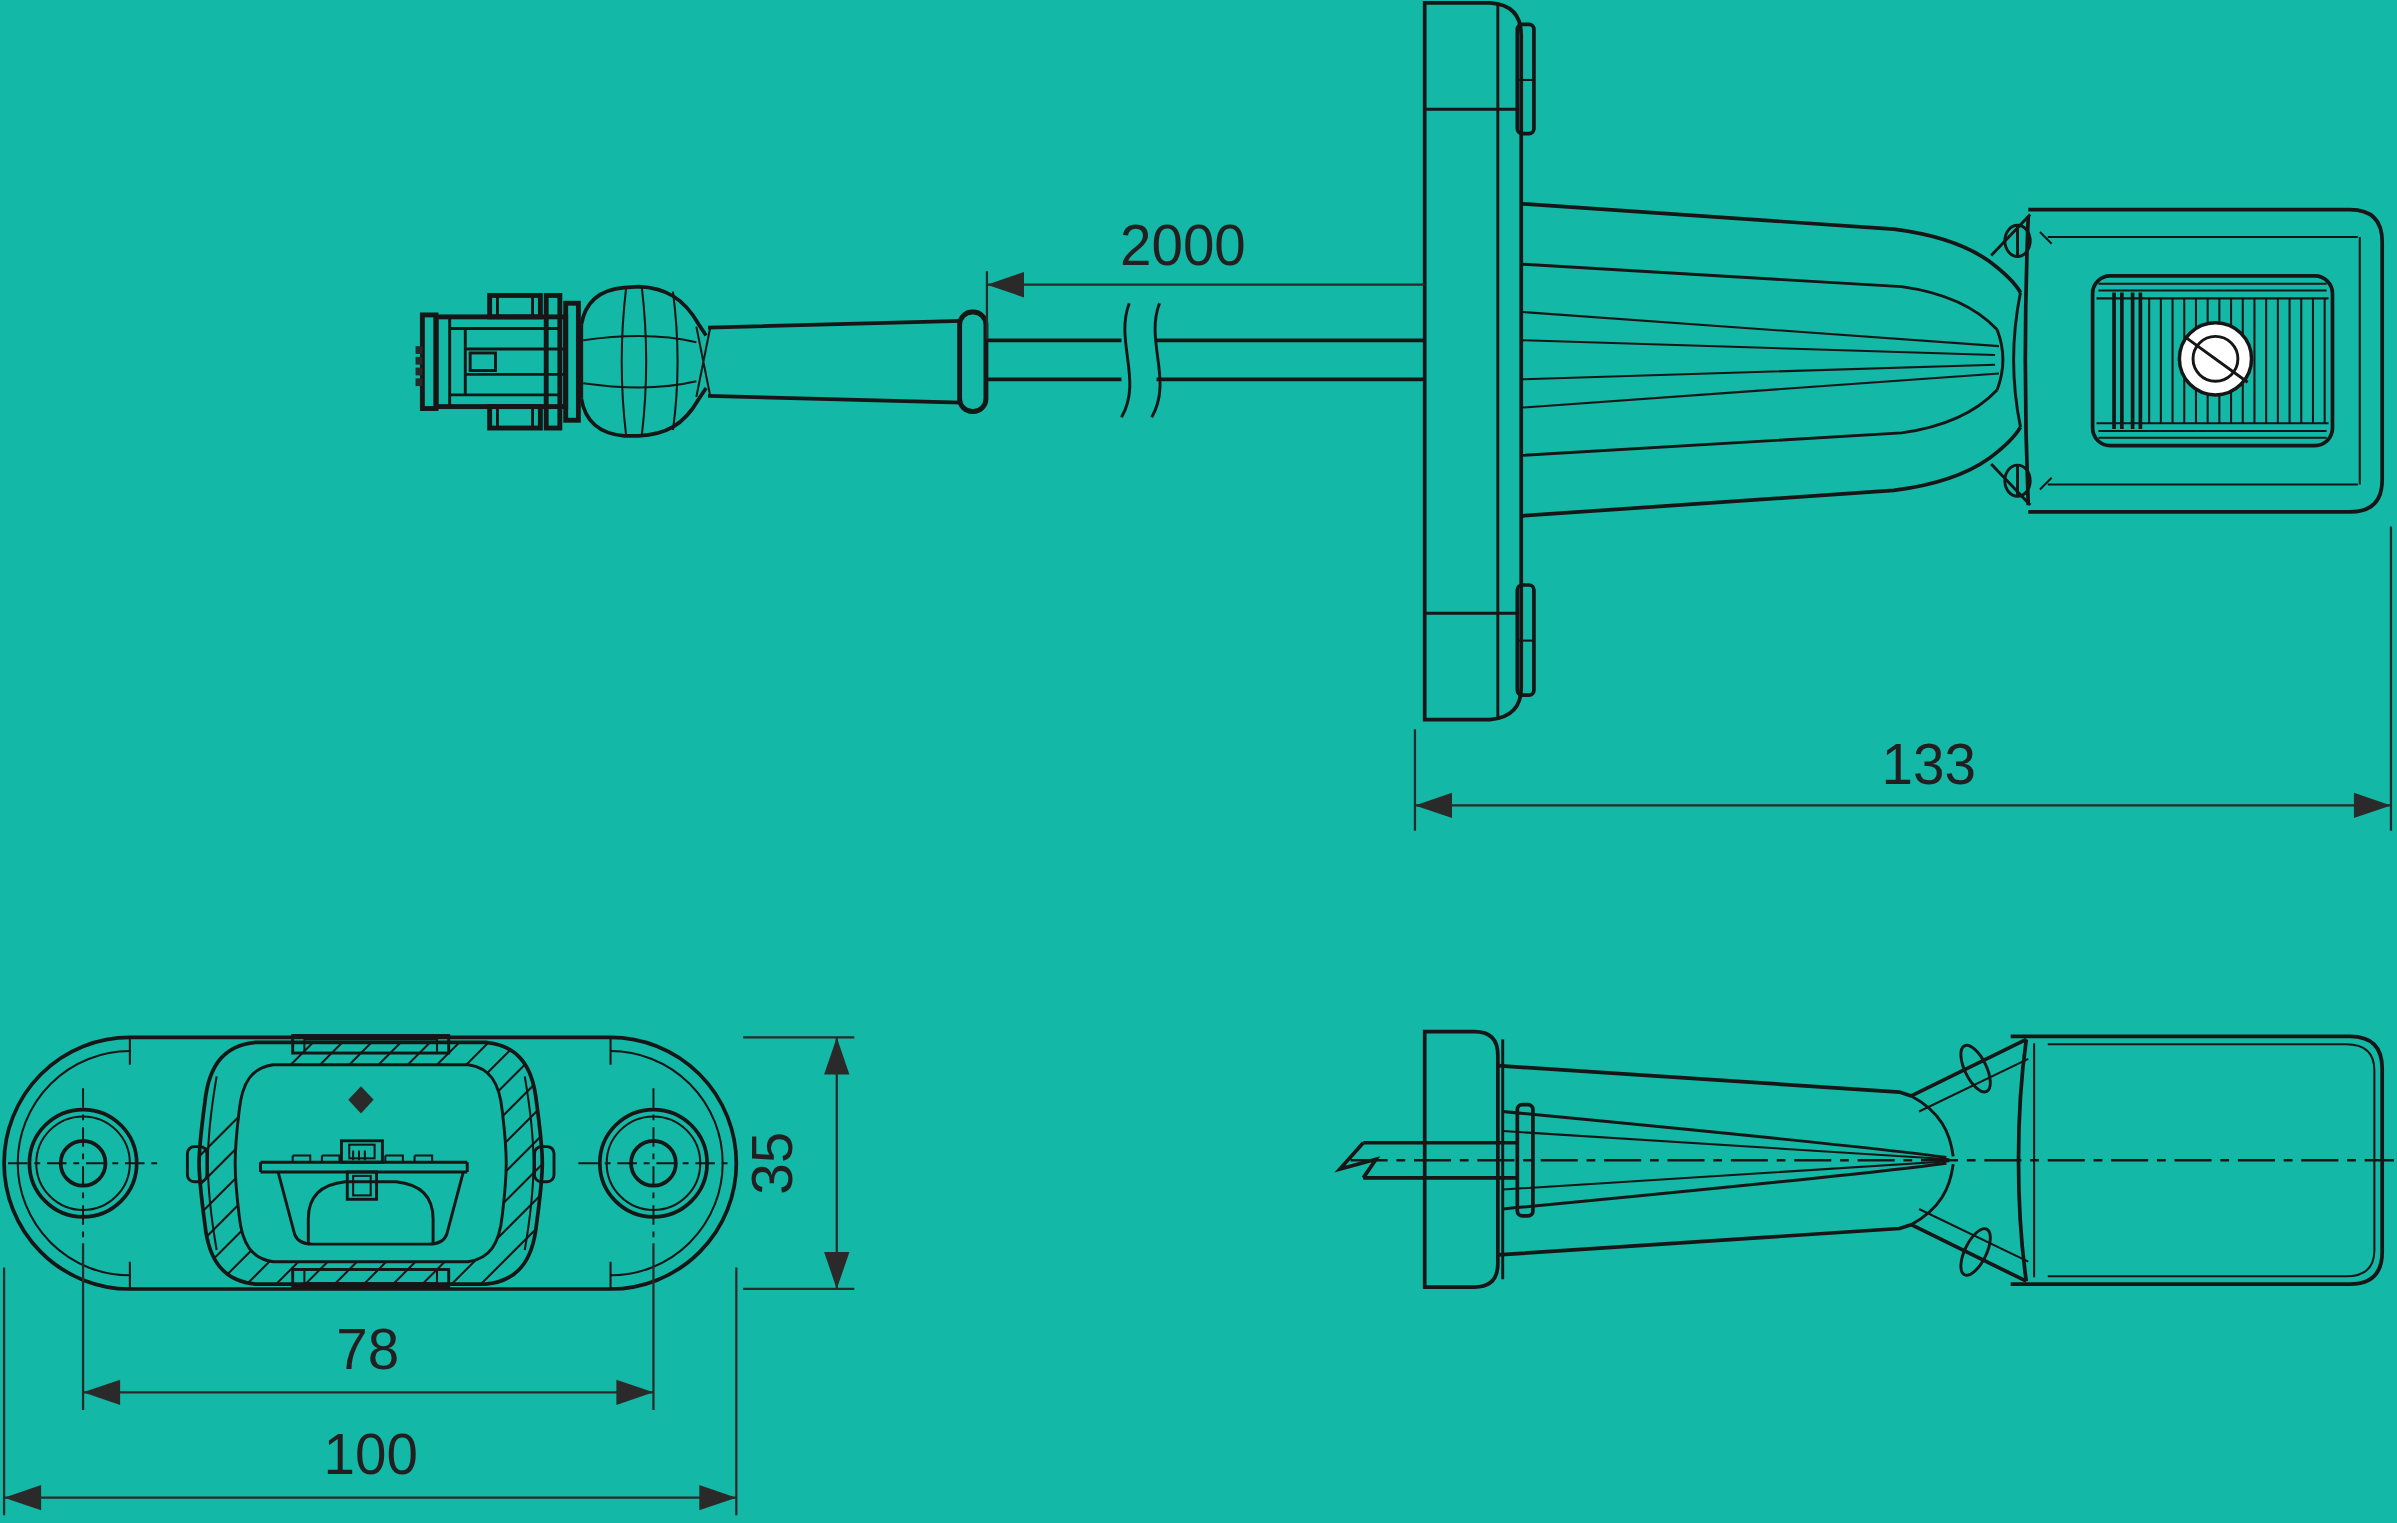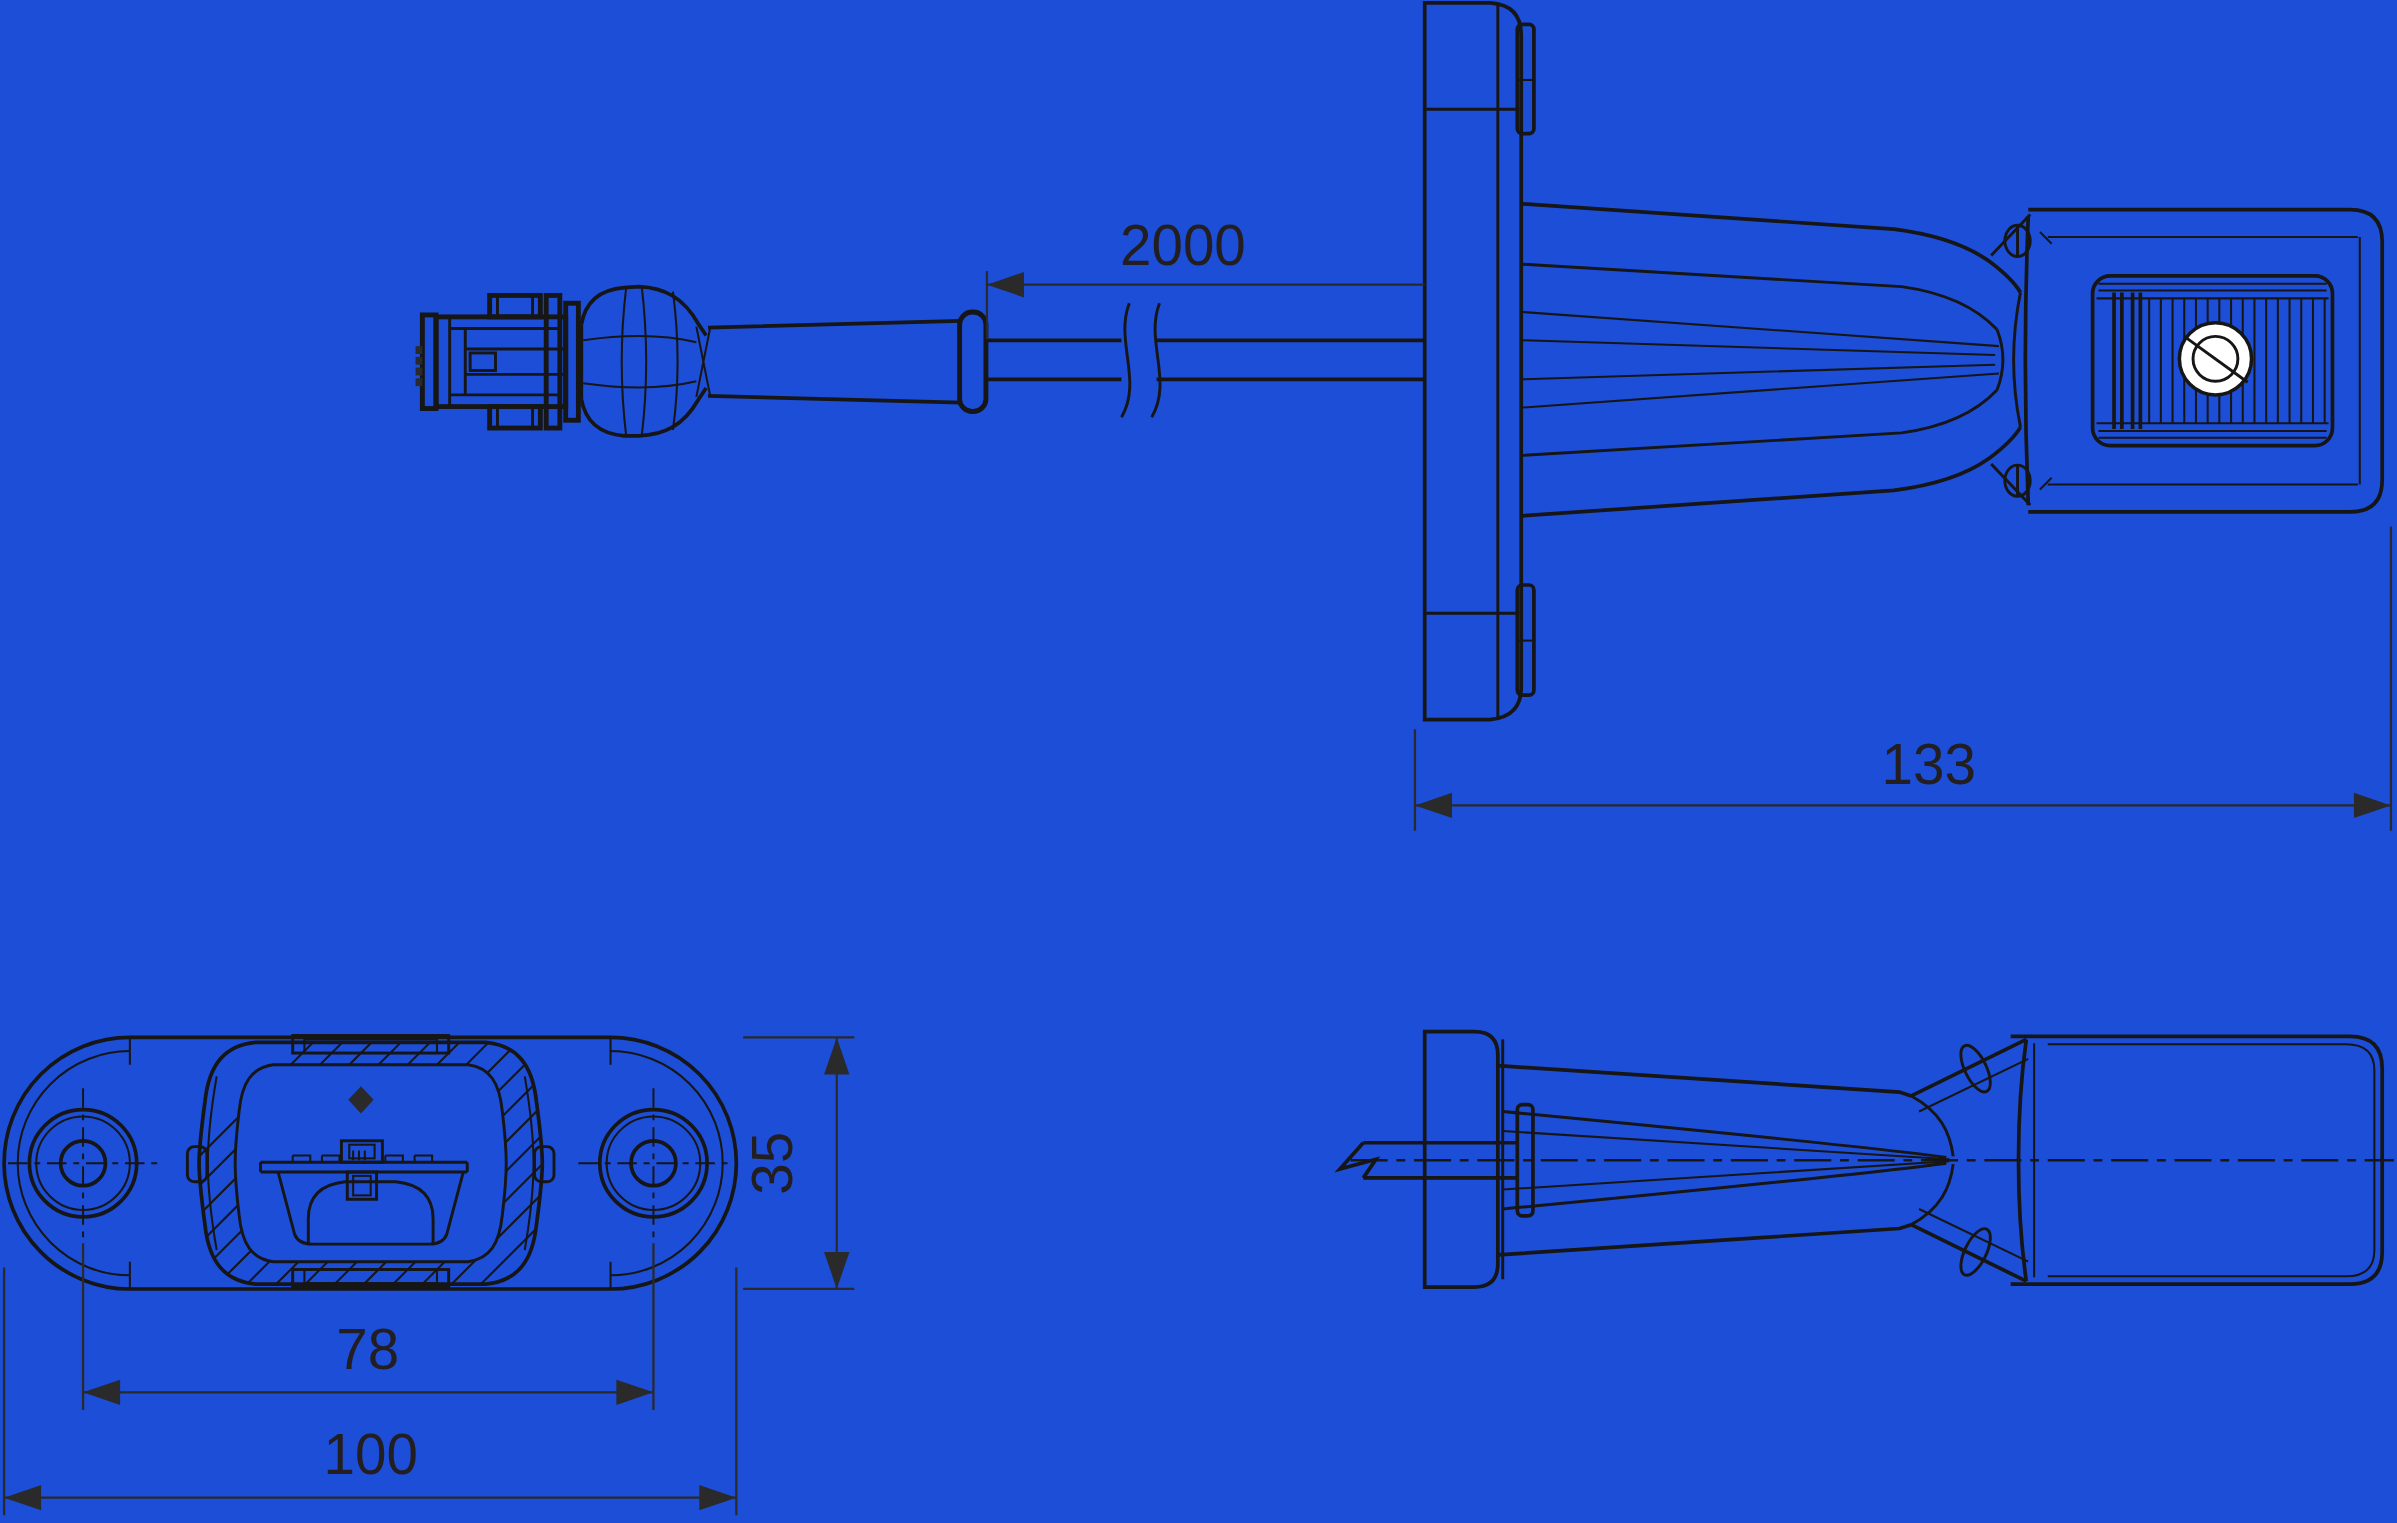--- a/index.html
+++ b/index.html
@@ -1,16 +1,16 @@
 <!DOCTYPE html>
 <html><head>
 <meta charset="utf-8">
 <style>
   html,body{margin:0;padding:0;background:#ffffff;}
-  .canvas{position:relative;width:2397px;height:1523px;background:#1d4ed8;overflow:hidden;
+  .canvas{position:relative;width:2397px;height:1523px;background:#14b8a6;overflow:hidden;
           font-family:"Liberation Sans", sans-serif;}
   svg{display:block;}
   .dim-text{font-family:"Liberation Sans", sans-serif;font-size:58px;fill:#231f20;}
   .outline{stroke:#161616;fill:none;}
   .thick{stroke-width:5;}
   .main{stroke-width:3.8;}
   .med{stroke-width:3;}
   .thin{stroke-width:2.1;}
   .dim{stroke:#2a2a2a;stroke-width:2.3;fill:none;}
   .arrow{fill:#2a2a2a;stroke:none;}

